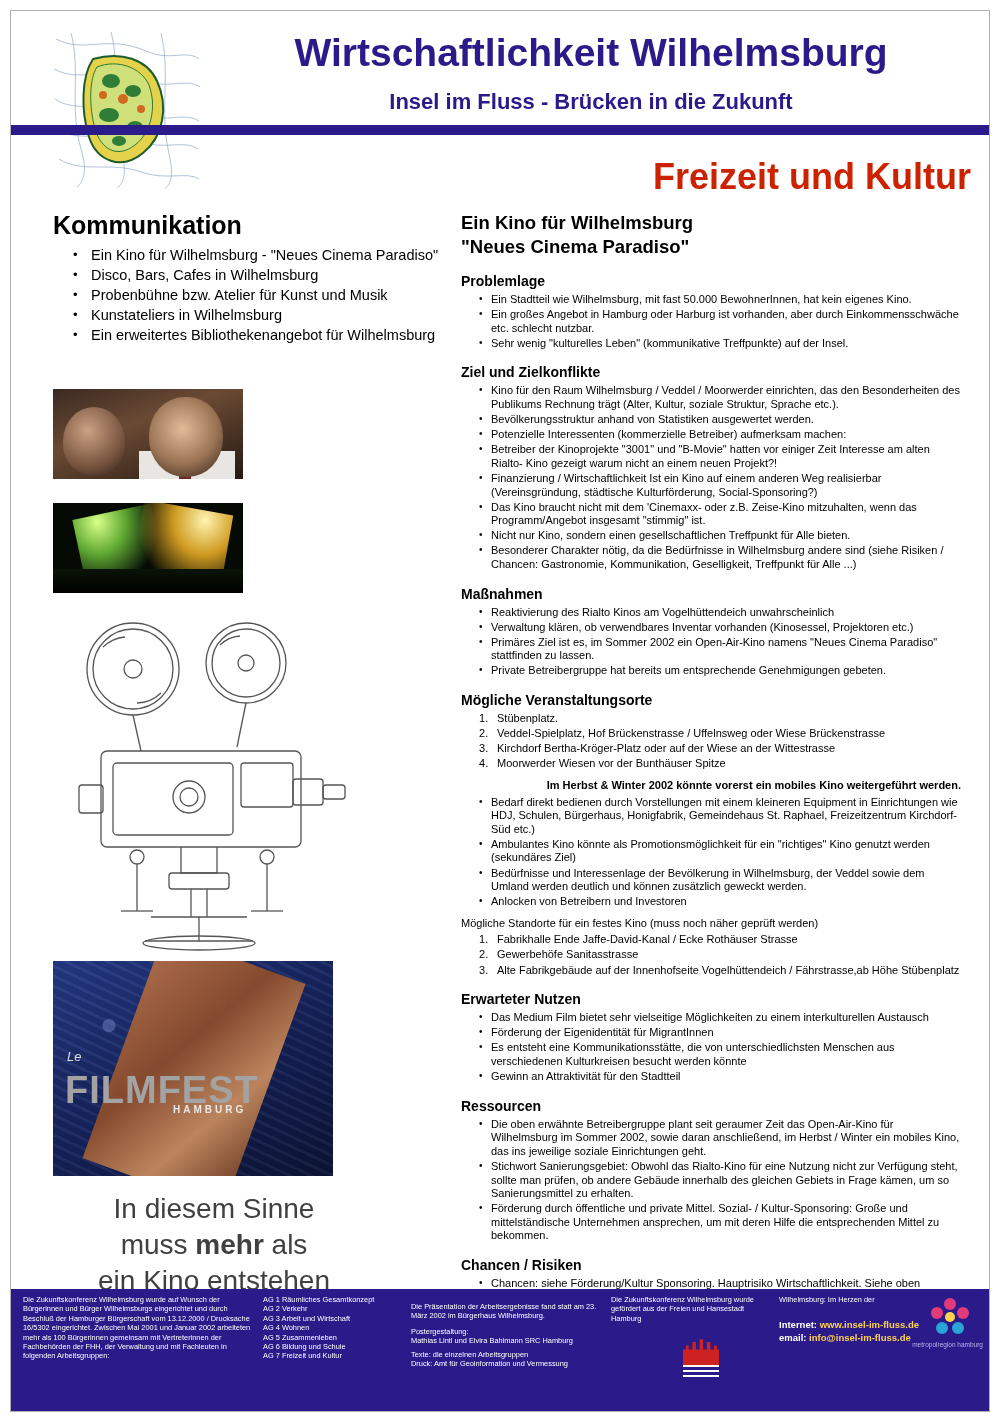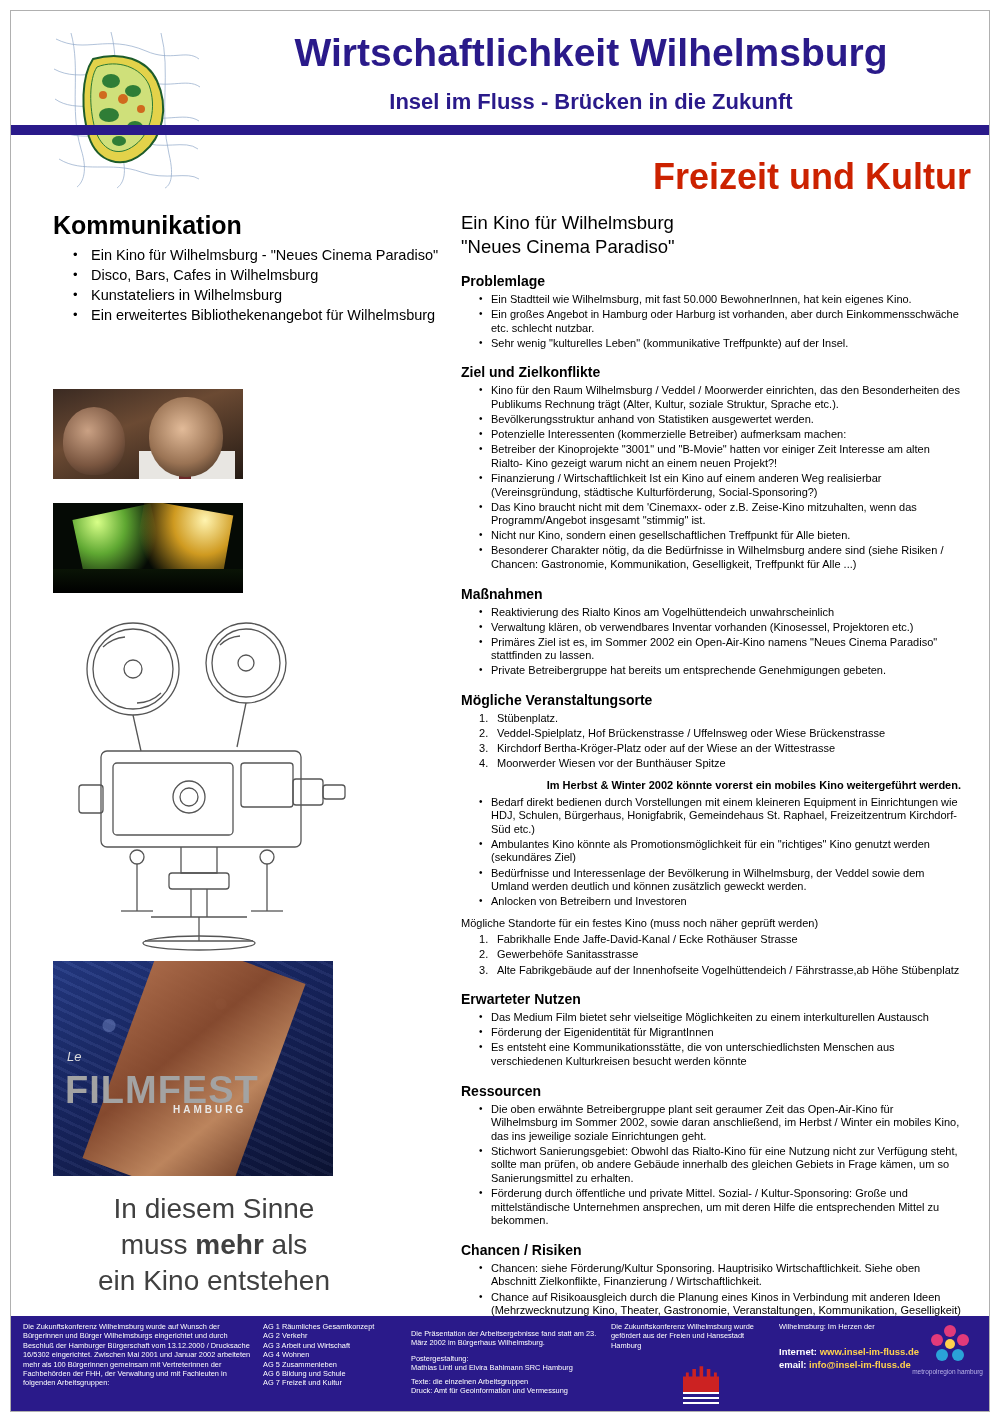--- a/index.html
+++ b/index.html
@@ -146,21 +146,21 @@
   }
   .slogan{
     position:absolute;left:38px;top:1180px;width:330px;
     text-align:center;font-size:28px;line-height:36px;color:#404040;
   }
   
   .rightcol{
     position:absolute;left:450px;top:200px;width:500px;
   }
   .r-title{
-    font-size:18.5px;font-weight:normal;color:#000;line-height:24px;margin:0 0 14px 0;
+    font-size:18.5px;font-weight:bold;color:#000;line-height:24px;margin:0 0 14px 0;
   }
   .sec-h{
     font-size:14px;font-weight:bold;color:#000;margin:14px 0 4px 0;
   }
   ul.r, ol.r{
     margin:0;padding:0 0 0 18px;
   }
   ul.r{list-style:none;}
   ul.r li{
     position:relative;font-size:11px;line-height:13.6px;color:#000;
@@ -177,21 +177,21 @@
   ol.r li:before{
     content:counter(ri) ".";position:absolute;left:0;top:0;font-size:11px;
   }
   p.note{
     font-size:11px;line-height:13.6px;margin:8px 0 3px 0;
   }
   p.note.b{font-weight:bold;text-align:right;}
   b{font-weight:bold;}
   
   .footer{
-    position:absolute;left:0;bottom:0;width:978px;height:95px;
+    position:absolute;left:0;bottom:0;width:978px;height:122px;
     background:#2a1a8a;color:#fff;
   }
   .fcol{
     position:absolute;top:6px;font-size:7.4px;line-height:9.4px;color:#fff;
   }
   .fcol.c1{left:12px;width:230px;}
   .fcol.c2{left:252px;width:140px;}
   .fcol.c3{left:400px;width:190px;margin-top:7px;}
   .fcol.c4{left:600px;width:160px;}
   .fcol.c5{left:768px;width:200px;}
@@ -256,20 +256,21 @@
     <div class="title-sub">Insel im Fluss - Brücken in die Zukunft</div>
   </div>
   <div class="rule"></div>
   <div class="banner">Freizeit und Kultur</div>
 
   <div class="leftcol">
     <div class="h-komm">Kommunikation</div>
     <ul class="bul">
       <li>Ein Kino für Wilhelmsburg - "Neues Cinema Paradiso"</li>
       <li>Disco, Bars, Cafes in Wilhelmsburg</li>
+      <li>Probenbühne bzw. Atelier für Kunst und Musik</li>
       <li>Kunstateliers in Wilhelmsburg</li>
       <li>Ein erweitertes Bibliothekenangebot für Wilhelmsburg</li>
     </ul>
   </div>
 
   <div class="photo1">
     <div class="face-a"></div>
     <div class="shirt"></div>
     <div class="tie"></div>
     <div class="face-b"></div>
@@ -395,20 +396,21 @@
       <li>Fabrikhalle  Ende Jaffe-David-Kanal / Ecke Rothäuser Strasse</li>
       <li>Gewerbehöfe Sanitasstrasse</li>
       <li>Alte Fabrikgebäude auf der Innenhofseite Vogelhüttendeich / Fährstrasse,ab Höhe Stübenplatz</li>
     </ol>
 
     <div class="sec-h">Erwarteter Nutzen</div>
     <ul class="r">
       <li>Das Medium Film bietet sehr vielseitige Möglichkeiten zu einem interkulturellen Austausch</li>
       <li>Förderung der Eigenidentität für MigrantInnen</li>
       <li>Es entsteht eine Kommunikationsstätte, die von unterschiedlichsten Menschen aus verschiedenen Kulturkreisen besucht werden könnte</li>
+      <li>Gewinn an Attraktivität für den Stadtteil</li>
     </ul>
 
     <div class="sec-h">Ressourcen</div>
     <ul class="r">
       <li>Die oben erwähnte Betreibergruppe plant seit geraumer Zeit das Open-Air-Kino für Wilhelmsburg im Sommer 2002, sowie daran anschließend, im Herbst / Winter ein mobiles Kino, das ins jeweilige soziale Einrichtungen geht.</li>
       <li>Stichwort Sanierungsgebiet: Obwohl das Rialto-Kino für eine Nutzung nicht zur Verfügung steht, sollte man prüfen, ob andere Gebäude innerhalb des gleichen Gebiets in Frage kämen, um so Sanierungsmittel zu erhalten.</li>
       <li>Förderung durch öffentliche und private Mittel. Sozial- / Kultur-Sponsoring: Große und mittelständische Unternehmen ansprechen, um mit deren Hilfe die entsprechenden Mittel zu bekommen.</li>
     </ul>
 
     <div class="sec-h">Chancen / Risiken</div>

